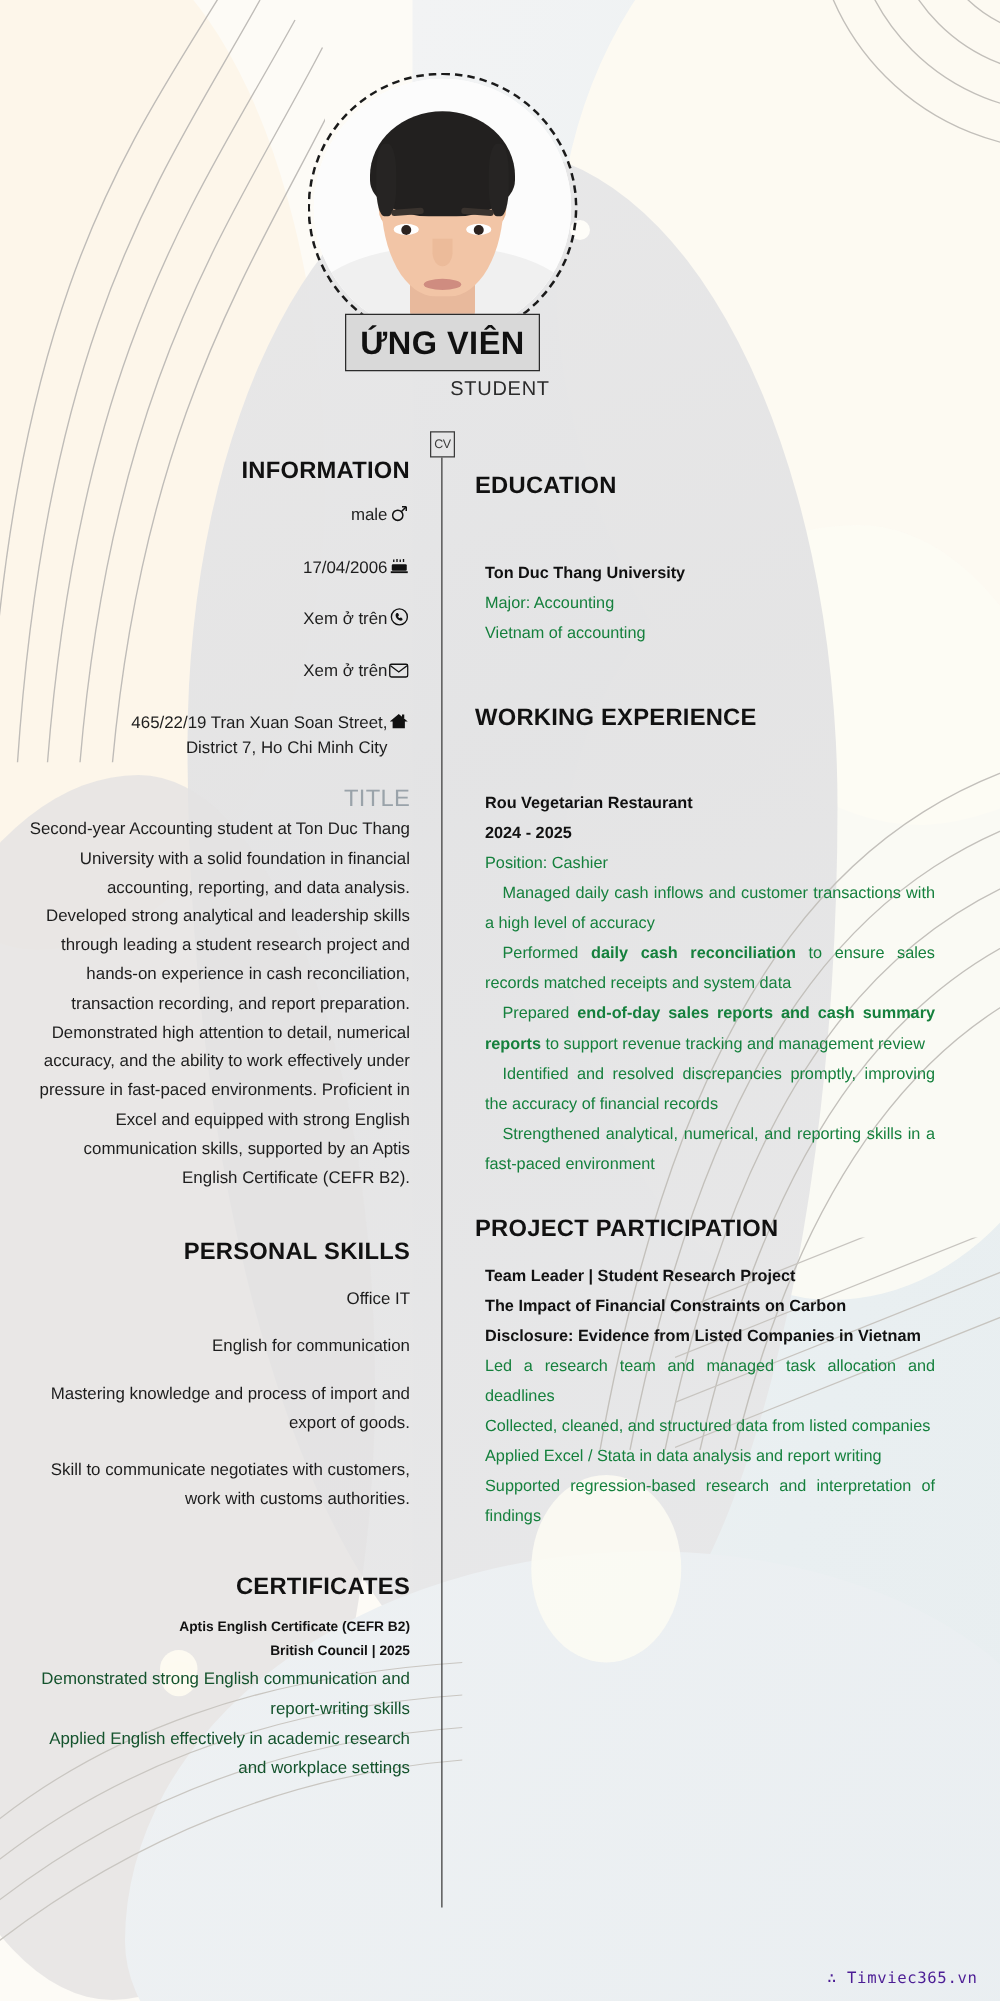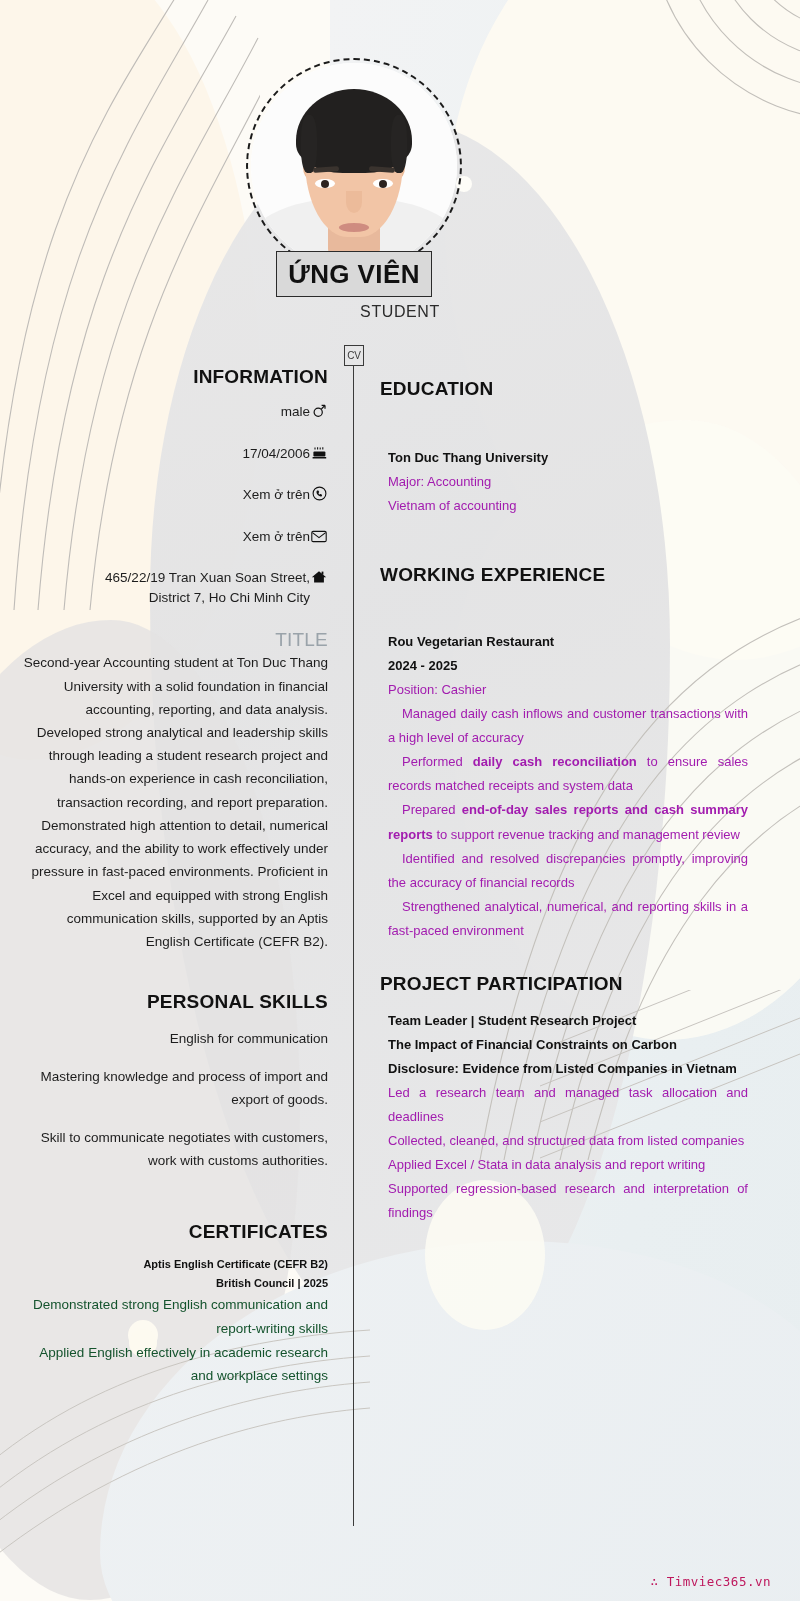--- a/index.html
+++ b/index.html
@@ -213,30 +213,30 @@
     width:28px; height:28px; border-radius:50%;
     background:#fdfaf0;
   }
 
   .cert-bold { font-size:11px; font-weight:bold; color:#111; line-height:1.75; }
   .cert-line { font-size:13.5px; color:#14532d; line-height:1.75; }
 
   
   .r-block { margin-top:14px; }
   .r-strong { font-size:13px; font-weight:bold; color:#111; line-height:1.85; }
-  .r-line { font-size:13px; color:#a21caf; line-height:1.85; }
+  .r-line { font-size:13px; color:#15803d; line-height:1.85; }
   .r-just { text-align:justify; text-justify:inter-word; }
   .r-indent { text-indent:14px; }
   .gap-lg { margin-top:46px; }
   .gap-md { margin-top:30px; }
 
   .footer-mark {
-    position:absolute; bottom:12px; right:29px;
+    position:absolute; bottom:12px; right:18px;
     font-family:"DejaVu Sans Mono", monospace;
-    font-size:12.5px; color:#be185d; letter-spacing:.5px;
+    font-size:12.5px; color:#4c1d95; letter-spacing:.5px;
   }
 </style>
 </head>
 <body>
 
 <div id="cv-page">
 
   <div class="bg-layer">
     <div class="bg-right-cool"></div>
     <div class="bg-blob-warm-left"></div>
@@ -398,20 +398,21 @@
           </svg>
         </span>
       </div>
     </div>
 
     <div class="sec-head muted" style="margin-top:16px;">TITLE</div>
     <div class="para">Second-year Accounting student at Ton Duc Thang University with a solid foundation in financial accounting, reporting, and data analysis. Developed strong analytical and leadership skills through leading a student research project and hands-on experience in cash reconciliation, transaction recording, and report preparation. Demonstrated high attention to detail, numerical accuracy, and the ability to work effectively under pressure in fast-paced environments. Proficient in Excel and equipped with strong English communication skills, supported by an Aptis English Certificate (CEFR B2).</div>
 
     <div class="sec-head" style="margin-top:38px;">PERSONAL SKILLS</div>
     <div>
+      <div class="skill-line">Office IT</div>
       <div class="skill-line">English for communication</div>
       <div class="skill-line">Mastering knowledge and process of import and export of goods.</div>
       <div class="skill-line">Skill to communicate negotiates with customers, work with customs authorities.</div>
     </div>
 
     <div class="sec-head" style="margin-top:48px;">CERTIFICATES</div>
     <div style="margin-top:12px;">
       <div class="cert-bold">Aptis English Certificate (CEFR B2)</div>
       <div class="cert-bold">British Council | 2025</div>
       <div class="cert-line">Demonstrated strong English communication and report-writing skills</div>

